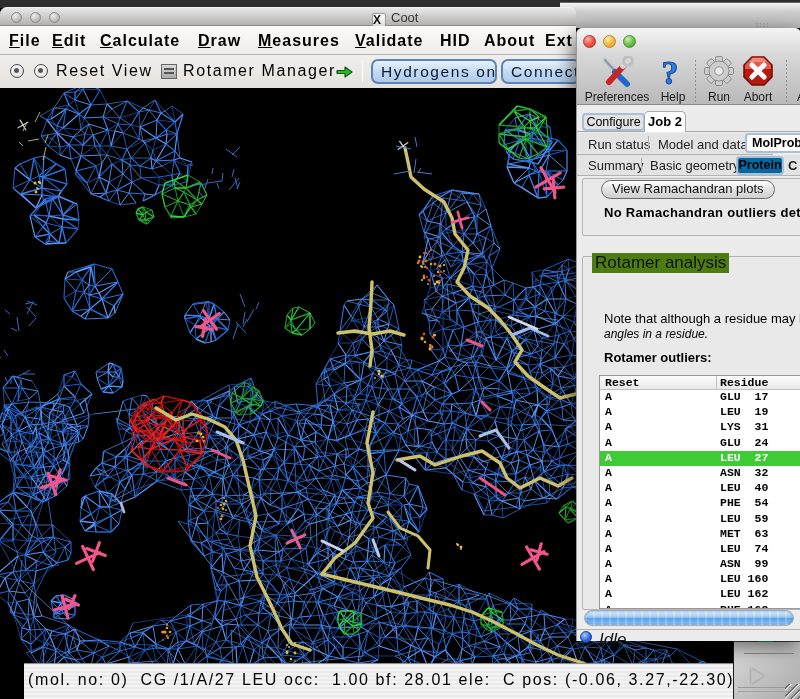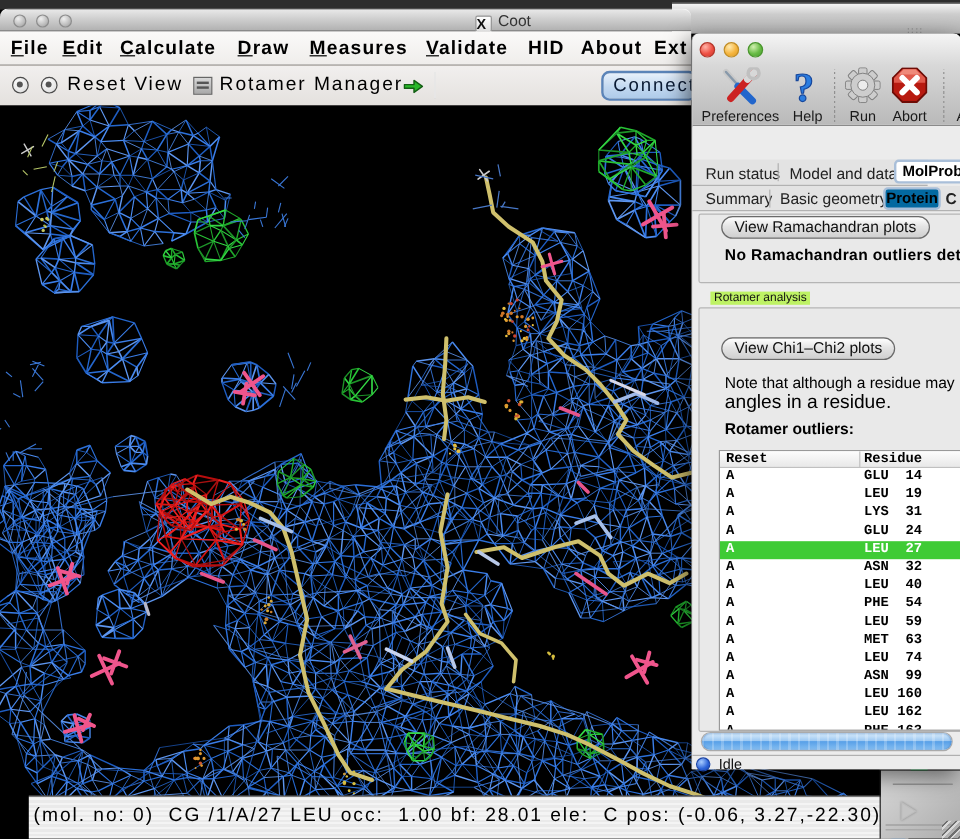--- a/index.html
+++ b/index.html
@@ -11,21 +11,21 @@
 #behindband { left:560px; top:2px; width:240px; height:26px;
   background:linear-gradient(#f5f5f5,#cdcdcd 35%,#b2b2b2); border-top:1px solid #666; }
 #titlebar { left:0; top:7px; width:576px; height:19px;
   background:linear-gradient(#e8e8e8,#cfcfcf 45%,#b2b2b2);
   border-top:1px solid #f5f5f5; border-bottom:1px solid #8a8a8a;
   border-radius:7px 7px 0 0; }
 .tl { position:absolute; top:4px; width:11px; height:11px; border-radius:50%;
   background:radial-gradient(circle at 35% 30%, #efefef, #bdbdbd 60%, #9a9a9a);
   border:1px solid #8c8c8c; }
 #title { position:absolute; left:372px; top:2px;
-  font-size:13px; color:#333;margin-left:24px; }
+  font-size:13px; color:#333; }
 #xicon { display:inline-block; font-weight:bold; font-size:12px; color:#111;
   background:linear-gradient(#fff,#ddd); border:1px solid #999; border-radius:2px;
   width:14px; height:14px; line-height:13px; vertical-align:-2px; margin-right:5px;}
 
 
 #menubar { left:0; top:26px; width:576px; height:29px;
   background:linear-gradient(#fbfaf9,#efedeb); border-bottom:1px solid #b8b4b0;
   font-size:16px; font-weight:bold; letter-spacing:1px; color:#000; white-space:nowrap; overflow:hidden;}
 #menubar span { position:absolute; top:6px; }
 
@@ -115,25 +115,25 @@
 
 
 #frame1 { position:absolute; left:5px; top:72px; width:222px; height:58px; background:#e9e9e9;
   border:1px solid #b5b5b5; border-radius:2px; }
 .pill { position:absolute; height:19px; background:linear-gradient(#ffffff,#e4e4e4 45%,#cfcfcf);
   border:1.5px solid #6a6a6a; border-radius:10px; font-size:13px; color:#111;
   text-align:center; white-space:nowrap; padding:0 10px; line-height:16px; }
 #rama-note { position:absolute; left:21px; top:26px; font-weight:bold; font-size:13px; letter-spacing:0.3px; white-space:nowrap; }
 
 
-#rot-label { position:absolute; left:15px; top:137px; font-size:10px; color:#111; background:#bef264; padding:0 3px; z-index:2;}
+#rot-label { position:absolute; left:15px; top:147px; font-size:17px; color:#111; background:#4d7c0f; padding:0 3px; z-index:2;}
 #frame2 { position:absolute; left:5px; top:150px; width:222px; height:354px; background:#e9e9e9;
   border:1px solid #b5b5b5; border-radius:2px; }
 #note1 { position:absolute; left:21px; top:54px; font-size:13px; white-space:nowrap; }
-#note2 { position:absolute; left:21px; top:70px; font-size:16px; white-space:nowrap; }
+#note2 { position:absolute; left:21px; top:70px; font-size:12px; white-space:nowrap;font-style:italic; }
 #rout { position:absolute; left:21px; top:93px; font-size:13px; font-weight:bold; }
 
 
 #rtable { position:absolute; left:16px; top:118px; width:206px; height:234px; background:#fff;
   border:1px solid #999; overflow:hidden; font-family:"Liberation Mono", monospace;
   font-size:11.5px; font-weight:bold; }
 #thead { height:14px; background:linear-gradient(#fdfdfd,#e8e8e8); border-bottom:1px solid #c0c0c0; }
 #thead .c1, #thead .c2 { top:0; }
 .trow { position:relative; height:15.2px; }
 .trow.sel { background:#3ecb35; color:#fff; }
@@ -148,21 +148,21 @@
 #hthumb { position:absolute; left:0px; top:0px; width:208px; height:14px; border-radius:8px;
   background:linear-gradient(#dceefc,#9cc8f2 45%,#58a0e8 50%,#7db9f0 90%,#b8dcf8);
   box-shadow:inset 0 0 2px #3a78c0; overflow:hidden; }
 #hthumb::after { content:''; position:absolute; inset:0;
   background:repeating-linear-gradient(90deg, rgba(255,255,255,0.22) 0 2px, rgba(255,255,255,0) 2px 8px); }
 
 
 #dlg-foot { position:absolute; left:0; top:523px; width:224px; height:15px; border-top:1px solid #b0b0b0; }
 #idledot { position:absolute; left:3px; top:1px; width:12px; height:12px; border-radius:50%;
   background:radial-gradient(circle at 35% 30%, #a8ccff, #2a62d8 60%, #1a44a8); border:1px solid #1a44a8; }
-#idletxt { position:absolute; left:22px; top:0px; font-size:12px; color:#111; }
+#idletxt { position:absolute; left:22px; top:0px; font-size:17px; color:#111;font-style:italic; }
 </style></head>
 <body>
 <div id="screen">
   <div class="abs" id="topdark"></div>
   <div class="abs" id="behindband">
       <span style="position:absolute;left:196px;top:18px;color:#8a8a8a;font-size:8px;letter-spacing:2px;">∷∷</span>
     </div>
   <div class="abs" id="titlebar">
     <div class="tl" style="left:11px"></div>
       <div class="tl" style="left:30px"></div>
@@ -183,20 +183,21 @@
   <div class="abs" id="toolbar">
     <div class="circbtn" style="left:10px"></div>
     <div class="circbtn" style="left:34px"></div>
     <span class="abs" style="left:56px; top:7px">Reset View</span>
     <div id="dmicon"></div>
     <span class="abs" style="left:183px; top:7px">Rotamer Manager</span>
     <svg id="garrow" width="18" height="12" viewBox="0 0 18 12">
         <path d="M1 4.5 L9 4.5 L9 1 L16 6 L9 11 L9 7.5 L1 7.5 Z" fill="#2ab82a" stroke="#145f14" stroke-width="1.2" stroke-linejoin="round"></path>
       </svg>
     <div id="tsep"></div>
+    <div class="bluebtn" style="left:371px; width:126px;">Hydrogens on</div>
     <div class="bluebtn" style="left:501px; width:80px;">Connect</div>
   </div>
 
   <svg class="abs" id="view3d" width="733" height="575" viewBox="0 0 733 575">
       <rect width="733" height="575" fill="#000000"></rect>
       <g fill="none">
         <path d="M248 548L254 562M496 272L507 280M564 279L574 291M453 205L456 215M579 336L581 351M685 629L700 632M531 543L540 553M226 466L241 473M476 301L480 312M353 255L346 267M583 580L585 594M431 185L442 190M364 239L378 231M496 360L506 357M381 290L395 286M90 582L105 590M302 414L298 421M398 336L403 331M291 471L287 480M278 330L278 350M530 306L537 302M189 417L188 433M464 239L453 242M384 253L391 262M105 384L101 386M254 390L251 402M544 384L549 391M282 421L287 436M657 614L664 623M509 536L525 536M289 555L281 567M601 315L606 317M454 529L462 544M34 496L25 505M335 443L349 449M374 509L377 517M537 302L547 309M330 317L322 327M241 518L261 513M545 541L557 537M446 511L459 513M570 611L579 615M254 562L263 570M389 323L398 336M519 249L534 242M581 351L568 356M512 305L513 314M156 384L157 393M557 254L555 270M287 436L276 447M491 232L482 244M241 556L236 559M476 352L474 369M214 588L219 591M597 581L611 584M405 526L405 538M188 433L196 436M202 544L216 554M580 363L581 364M484 300L497 308M101 386L108 388M562 571L558 586M201 455L204 468M489 168L492 180M290 491L295 505M290 491L304 497M157 393L181 402M277 515L294 513M478 234L491 232M368 543L359 546M524 352L517 363M256 309L248 319M595 575L583 580M204 423L208 435M350 577L360 580M392 452L404 451M53 449L71 454M288 578L297 587M535 219L545 223M292 531L301 529M417 524L405 538M176 544L190 538M494 197L484 208M580 363L560 370M261 382L254 390M105 384L115 379M287 317L271 323M227 580L252 589M330 439L311 450M451 323L452 335M268 543L282 540M99 552L120 554M478 210L492 222M522 571L536 574M355 414L368 422M377 404L390 406M532 329L535 336M53 334L68 336M482 166L463 173M568 171L562 177M249 578L271 582M405 526L417 524M495 408L489 412M254 347L248 358M64 317L53 322M385 549L379 558M507 555L516 568M142 353L157 354M328 460L333 465M490 592L501 602M446 371L446 380M464 146L453 158M372 205L377 197M-7 429L-6 435M550 280L542 285M481 549L484 553M399 277L417 282M185 384L200 378M55 408L67 398M360 436L376 439M485 589L476 594M304 514L311 528M54 360L66 357M555 236L570 243M335 378L331 391M80 553L94 565M398 564L411 557M474 406L486 399M8 414L16 423M565 531L571 544M227 416L216 424M540 206L547 211M491 232L496 232M379 534L380 550M373 263L387 270M264 381L279 380M584 350L599 353M335 407L336 416M573 329L563 332M37 473L36 483M514 510L532 521M693 578L674 580M-1 453L17 464M405 538L397 550M8 414L-1 422M34 496L29 511M27 419L16 423M271 526L268 543M393 443L392 452M184 362L190 367M448 257L445 269M481 117L477 128M374 464L384 474M277 487L287 480M425 222L432 221M344 295L334 306M30 542L21 551M334 494L322 500M317 427L305 433M522 337L517 351M236 559L243 558M612 611L611 624M656 571L661 579M304 567L314 578M393 443L379 449M560 311L547 323M350 347L365 342M539 343L552 342M519 372L530 377M14 527L28 532M306 400L308 411M486 399L495 408M543 584L558 586M216 330L209 347M22 437L36 437M550 549L557 558M568 549L573 561M216 330L235 336M216 554L207 568M136 577L128 585M469 545L463 551M363 511L352 512M552 373L560 370M222 533L236 531M389 236L399 241M325 280L316 296M263 520L259 525M390 431L393 443M462 605L470 612M373 329L368 331M461 583L467 597M433 115L446 125" stroke="#2b6fd8" stroke-width="0.95"></path>
         <path d="M448 257L458 272M452 102L479 106M509 604L514 614M361 525L361 539M404 417L409 433M542 373L544 384M183 586L209 587M538 317L535 327M421 562L408 570M191 313L198 320M588 396L584 402M526 211L535 219M698 600L683 613M324 472L328 470M467 341L462 353M60 388L45 401M318 514L323 527M445 562L456 575M254 428L262 442M248 319L260 330M380 497L391 490M564 279L558 288M25 467L37 473M96 380L90 388M695 582L713 582M68 336L77 342M531 543L531 552M396 539L397 550M678 598L683 613M446 380L453 386M41 319L42 336M421 562L435 569M53 322L63 324M337 366L335 378M214 588L227 580M132 387L125 401M356 525L339 540M422 293L434 299M239 337L254 347M142 307L147 308M63 372L70 376M531 585L539 599M347 213L362 211M60 388L67 398M472 395L486 399M43 464L25 467M547 211L555 225M622 556L624 558M433 108L423 123M568 386L563 400M450 597L462 617M157 352L179 345M555 236L534 242M428 333L444 336M238 351L254 347M379 558L398 564M30 337L42 336M104 363L102 375M350 480L360 480M314 326L322 327M278 330L288 347M308 476L317 485M5 490L-4 506M77 342L79 354M334 282L345 276M30 357L26 364M-1 422L13 436M240 462L241 473M509 604L516 610M466 351L467 360M321 537L328 552M545 541L540 553M289 555L297 557M507 572L516 568M402 316L399 319M263 372L272 367M80 553L77 562M371 394L386 387M31 423L36 437M115 409L121 415M338 438L351 432M417 513L417 524M345 276L361 292M215 530L222 538M436 526L433 540M606 555L611 550M157 352L157 354M566 211L577 216M550 549L568 549M474 406L484 427M536 574L531 585M547 211L566 211M43 365L34 379M539 599L528 608M234 299L238 315M569 181L565 193M185 384L194 391M519 410L520 421M13 404L27 419M342 402L336 416M337 352L350 347M178 561L173 576M371 394L372 406M222 538L227 536M536 228L555 236M511 532L527 529M227 416L233 430M409 433L419 444M262 326L270 332M41 352L43 365M301 352L305 358M29 511L34 529M430 579L456 575M452 316L451 323M423 323L428 333M573 329L576 333M64 569L54 579M361 292L347 298M535 634L559 635M222 538L226 552M446 371L432 376M236 559L237 576M189 417L204 423M480 312L476 328M18 468L-4 487M125 361L116 369M185 384L187 377M491 249L486 250M626 593L640 592M317 485L304 497M495 333L499 348M568 628L595 635M446 371L459 368M219 363L205 364M267 557L279 569M404 417L409 416M610 327L617 341M298 421L287 436M573 561L578 576M337 352L337 353M389 236L378 239M391 262L399 277M565 531L557 537M179 332L179 345M339 540L350 549M547 211L535 219M50 548L56 563M501 602L502 614M640 592L630 605M254 390L259 392M76 589L90 582M368 463L367 473M630 605L650 609M462 105L473 106M585 594L597 608M157 393L135 409M335 407L330 416M538 317L532 329M466 177L474 186M304 537L321 537M570 611L568 628M46 541L52 543M317 485L334 494M143 545L156 556M525 536L518 548M166 373L175 370M240 511L244 509M304 426L287 436M472 315L476 328M286 354L284 375M424 144L440 149M487 618L502 614M52 543L50 548M453 386L463 394M198 429L196 436M328 431L310 436M541 330L552 342M338 509L334 518M166 373L156 384M507 280L508 285M314 561L329 568M148 330L159 337M316 344L315 354M260 363L272 367M570 243L574 251M34 529L42 528M507 555L520 565M460 573L461 583M469 210L457 222M248 358L240 368M338 255L346 267M519 372L516 386M153 589L171 587M171 587L183 586M121 415L135 409M333 333L328 351M362 446L369 451" stroke="#5d95ee" stroke-width="1.2"></path>
         <path d="M335 484L350 480M461 258L473 269M238 448L240 462M492 222L513 227M376 531L368 543M459 496L479 507M143 545L145 562M182 392L181 402M635 586L626 593M480 255L482 267M30 337L22 354M310 502L304 514M475 129L477 128M264 313L262 326M424 212L442 208M390 431L376 439M362 446L356 458M53 437L71 454M611 338L606 350M248 298L238 315M509 604L502 614M559 247L564 256M207 313L219 318M303 569L301 586M438 347L446 352M505 207L492 222M287 480L301 480M446 352L459 368M443 224L457 222M568 386L572 399M443 261L439 273M542 285L537 302M368 366L377 372M492 580L490 592M248 368L241 377M145 562L136 577M57 475L59 477M331 480L335 484M63 324L69 319M528 608L547 613M143 544L131 550M557 537L550 549M513 227L496 232M478 210L479 226M487 345L488 353M522 584L528 596M419 127L427 133M543 410L520 421M524 290L537 302M153 347L142 353M509 536L518 548M264 313L287 317M259 392L251 402M487 561L475 569M366 312L373 329M443 224L443 241M181 402L189 417M208 435L216 445M241 473L234 480M404 499L410 507M476 301L484 300M145 562L129 569M538 258L542 262M429 521L425 524M417 340L428 333M442 108L446 125M587 192L583 206M463 394L472 395M504 566L516 568M488 327L495 333M417 524L418 540M190 538L194 555M402 316L417 309M31 409L31 423M688 586L695 582M369 451L374 464M488 606L501 602M577 297L586 312M176 544L156 556M240 368L248 368M65 546L56 563M569 181L577 190M492 222L491 232M233 430L227 446M43 414L36 437M303 554L304 567M145 562L153 575M392 310L389 323M573 329L585 329M338 392L342 402M223 391L213 406M482 244L480 255M215 384L223 391M43 464L37 473M15 328L19 343M213 464L223 460M238 351L240 368M469 184L474 186M355 268L345 276M259 392L271 401M433 108L433 115M323 402L308 411M533 362L544 357M176 544L186 553M-4 506L8 515M387 429L390 431M524 290L530 284M606 350L612 361M94 565L102 569M277 391L282 407M288 393L297 404M354 311L352 322M402 503L410 507M17 464L25 467M53 478L59 477M287 317L300 325M197 558L185 576M215 530L202 544M499 532L509 536M433 540L428 550M530 284L542 285M703 573L717 584M344 295L330 298M13 436L22 437M43 464L65 459M448 521L436 526M271 401L261 410M129 569L128 585M266 344L278 350M542 250L542 262M330 298L318 318M156 560L167 576M693 578L688 586M492 180L486 187M330 539L339 540M297 404L286 419M506 357L517 363M135 559L129 569M417 513L425 524M377 404L371 411M262 326L260 330M53 334L50 351M481 331L487 345M513 314L514 320M495 408L508 405M502 413L503 430M469 184L473 198M574 291L586 289M600 593L597 608M473 155L486 150M568 580L583 580M522 337L524 352M157 393L175 391M29 511L37 516M11 330L19 343M30 337L39 345M313 556L328 552M601 200L583 206M614 567L633 578M480 312L500 319M314 326L321 340M422 293L417 309M365 342L367 363M366 515L376 531M529 229L519 249M507 555L500 559M203 562L207 568M516 270L517 274M282 407L286 419M462 402L474 406M428 550L439 556M432 354L427 365M294 359L284 375M229 307L238 315M490 278L479 289M492 180L504 192M535 336L541 330M427 365L437 364M452 102L462 105M473 106L467 114M379 558L378 572M474 406L489 412M444 295L434 299M509 243L519 249M450 190L453 205M272 367L284 375M585 594L580 602M672 575L693 578M496 393L486 399M22 437L13 453M238 448L260 451M391 490L404 499M468 382L472 395M401 347L399 362M303 554L313 556M334 306L330 317M282 328L297 333M430 246L443 241M142 307L132 310M478 210L473 223M316 390L331 391M499 293L499 301M50 351L62 344M657 633L676 634" stroke="#2466cc" stroke-width="0.7"></path>
         <path d="M471 579L476 594M265 506L277 515M335 559L329 568M459 368L468 382M261 513L263 520M196 436L191 453M552 373L559 378M96 380L101 386M233 430L220 441M344 295L347 298M570 611L579 626M360 561L358 575M518 521L532 521M294 513L304 514M678 598L687 596M499 532L511 532M190 538L186 553M487 538L494 543M52 543L65 546M143 544L143 545M329 568L343 571M41 455L25 467M389 488L391 490M456 575L461 583M412 327L403 331M241 473L244 482M350 549L359 546M588 396L572 399M522 571L522 584M55 408L43 414M363 511L366 515M241 556L243 558M437 180L445 172M558 288L561 300M473 155L462 164M411 430L409 433M292 531L290 536M333 333L337 352M202 544L222 538M347 522L356 525M460 573L475 569M493 568L504 580M646 571L635 586M347 336L357 332M582 537L595 554M547 613L540 621M229 377L233 387M464 530L462 544M258 537L248 548M462 105L467 114M377 517L391 524M342 402L360 400M13 404L8 414M486 187L483 200M197 558L203 562M444 295L455 287M144 373L156 384M219 318L233 324M226 408L216 413M367 395L360 400M43 559L44 578M462 561L475 569M562 177L562 183M402 503L391 519M17 492L9 503M437 364L446 371M511 375L516 386M452 102L446 125M216 413L227 416M392 452L401 457M269 494L265 506M439 273L451 281M241 473L251 471M580 363L568 377M136 348L125 361M443 354L437 364M373 263L376 280M346 316L352 322M399 277L395 286M391 519L404 515M361 525L376 531M378 231L389 236M13 404L31 409M565 193L566 211M398 336L394 345M153 538L156 556M347 298L346 316M102 569L106 576M626 593L630 605M417 309L423 323M536 574L551 570M223 460L240 462M397 550L411 557M368 366L368 378M485 589L492 580M439 273L432 287M702 602L706 607M527 529L525 536M572 267L586 269M187 361L205 364M90 388L101 386M452 316L465 325M345 471L335 484M540 197L547 211M217 372L215 384M472 315L480 312M486 187L494 197M371 219L364 239M577 216L586 228M534 242L538 258M614 567L613 576M222 533L222 538M238 537L226 552M319 383L335 378M381 290L388 301M713 582L702 602M545 223L536 228M514 510L510 515M431 161L442 168M484 387L496 393M393 443L398 441M345 471L353 474M38 451L53 449M482 244L486 250M693 618L700 632M268 426L262 442M391 490L387 501M409 416L423 419M317 465L328 460M64 317L63 324M36 483L53 478M36 437L32 448M576 333L579 336M304 426L305 433M405 293L410 301M394 345L401 347M462 164L482 166M476 274L490 278M494 543L481 549M191 517L190 528M560 311L571 316M373 329L389 323M435 312L423 323M611 584L621 589M362 251L373 263M431 262L439 273M77 342L83 351M317 465L328 470M519 249L516 260M26 364L34 379M428 151L431 161M236 531L238 537M207 452L213 464M504 192L494 197M540 553L547 563M132 387L135 409M106 576L90 582M311 450L306 460M18 468L13 484M263 570L279 569M572 399L584 402M170 533L167 536M17 514L29 511M259 525L258 537M54 315L64 317M368 378L376 381M304 567L303 569M404 408L409 416M422 293L427 305M350 347L359 361M153 575L153 589M27 419L31 423M294 359L305 358" stroke="#4a8bf0" stroke-width="0.95"></path>
@@ -801,52 +802,55 @@
         <polygon points="9,1 21,1 29,9 29,21 21,29 9,29 1,21 1,9" fill="#b81a10" stroke="#6e0c06" stroke-width="1.5"></polygon>
         <polygon points="9.5,1.5 20.5,1.5 28,9 28,13 2,13 2,9" fill="#e05a4c"></polygon>
         <polygon points="10,2 20,2 24,6 6,6" fill="#ef8a7a"></polygon>
         <path d="M9 9 L21 21 M21 9 L9 21" stroke="#fff" stroke-width="5" stroke-linecap="round"></path>
       </svg>
       <div class="tlabel" style="left:151px; width:60px;">Abort</div>
       <div class="dsep" style="left:209px"></div>
       <div class="tlabel" style="left:214px; width:20px;">A</div>
     </div>
     <div id="dlg-body">
+      <div id="tabs1">
+        <div id="tab-conf">Configure</div>
+        <div id="tab-job">Job 2</div>
+      </div>
       <div id="tabs2">
         <span class="t" style="left:11px">Run status</span>
         <div class="d" style="left:71px"></div>
         <span class="t" style="left:81px">Model and data</span>
         <div id="tab-molp">MolProbit</div>
       </div>
       <div id="tabs3">
         <span class="t" style="left:11px">Summary</span>
         <div class="d" style="left:64px"></div>
         <span class="t" style="left:73px">Basic geometry</span>
         <div id="tab-prot">Protein</div>
         <span class="t" style="left:211px; font-weight:bold;">C</span>
       </div>
       <div id="frame1">
         <div class="pill" style="left:18px; top:1px;">View Ramachandran plots</div>
         <div id="rama-note">No Ramachandran outliers detecte</div>
       </div>
       <div id="rot-label">Rotamer analysis</div>
       <div id="frame2">
-        <div class="pill" style="left:18px; top:24px;">View Chi1–Chi2 plots</div>
         <div id="note1">Note that although a residue may lie</div>
         <div id="note2">angles in a residue.</div>
         <div id="rout">Rotamer outliers:</div>
         <div id="rtable">
           <div id="thead">
               <span class="c1">Reset</span>
               <span class="c2">Residue</span>
               <div class="cdiv"></div>
             </div>
           <div class="trow">
               <span class="c1">A</span>
-              <span class="c2">GLU<span class="num">  14</span></span>
+              <span class="c2">GLU<span class="num">  17</span></span>
             </div>
             <div class="trow">
               <span class="c1">A</span>
               <span class="c2">LEU<span class="num">  19</span></span>
             </div>
             <div class="trow">
               <span class="c1">A</span>
               <span class="c2">LYS<span class="num">  31</span></span>
             </div>
             <div class="trow">

